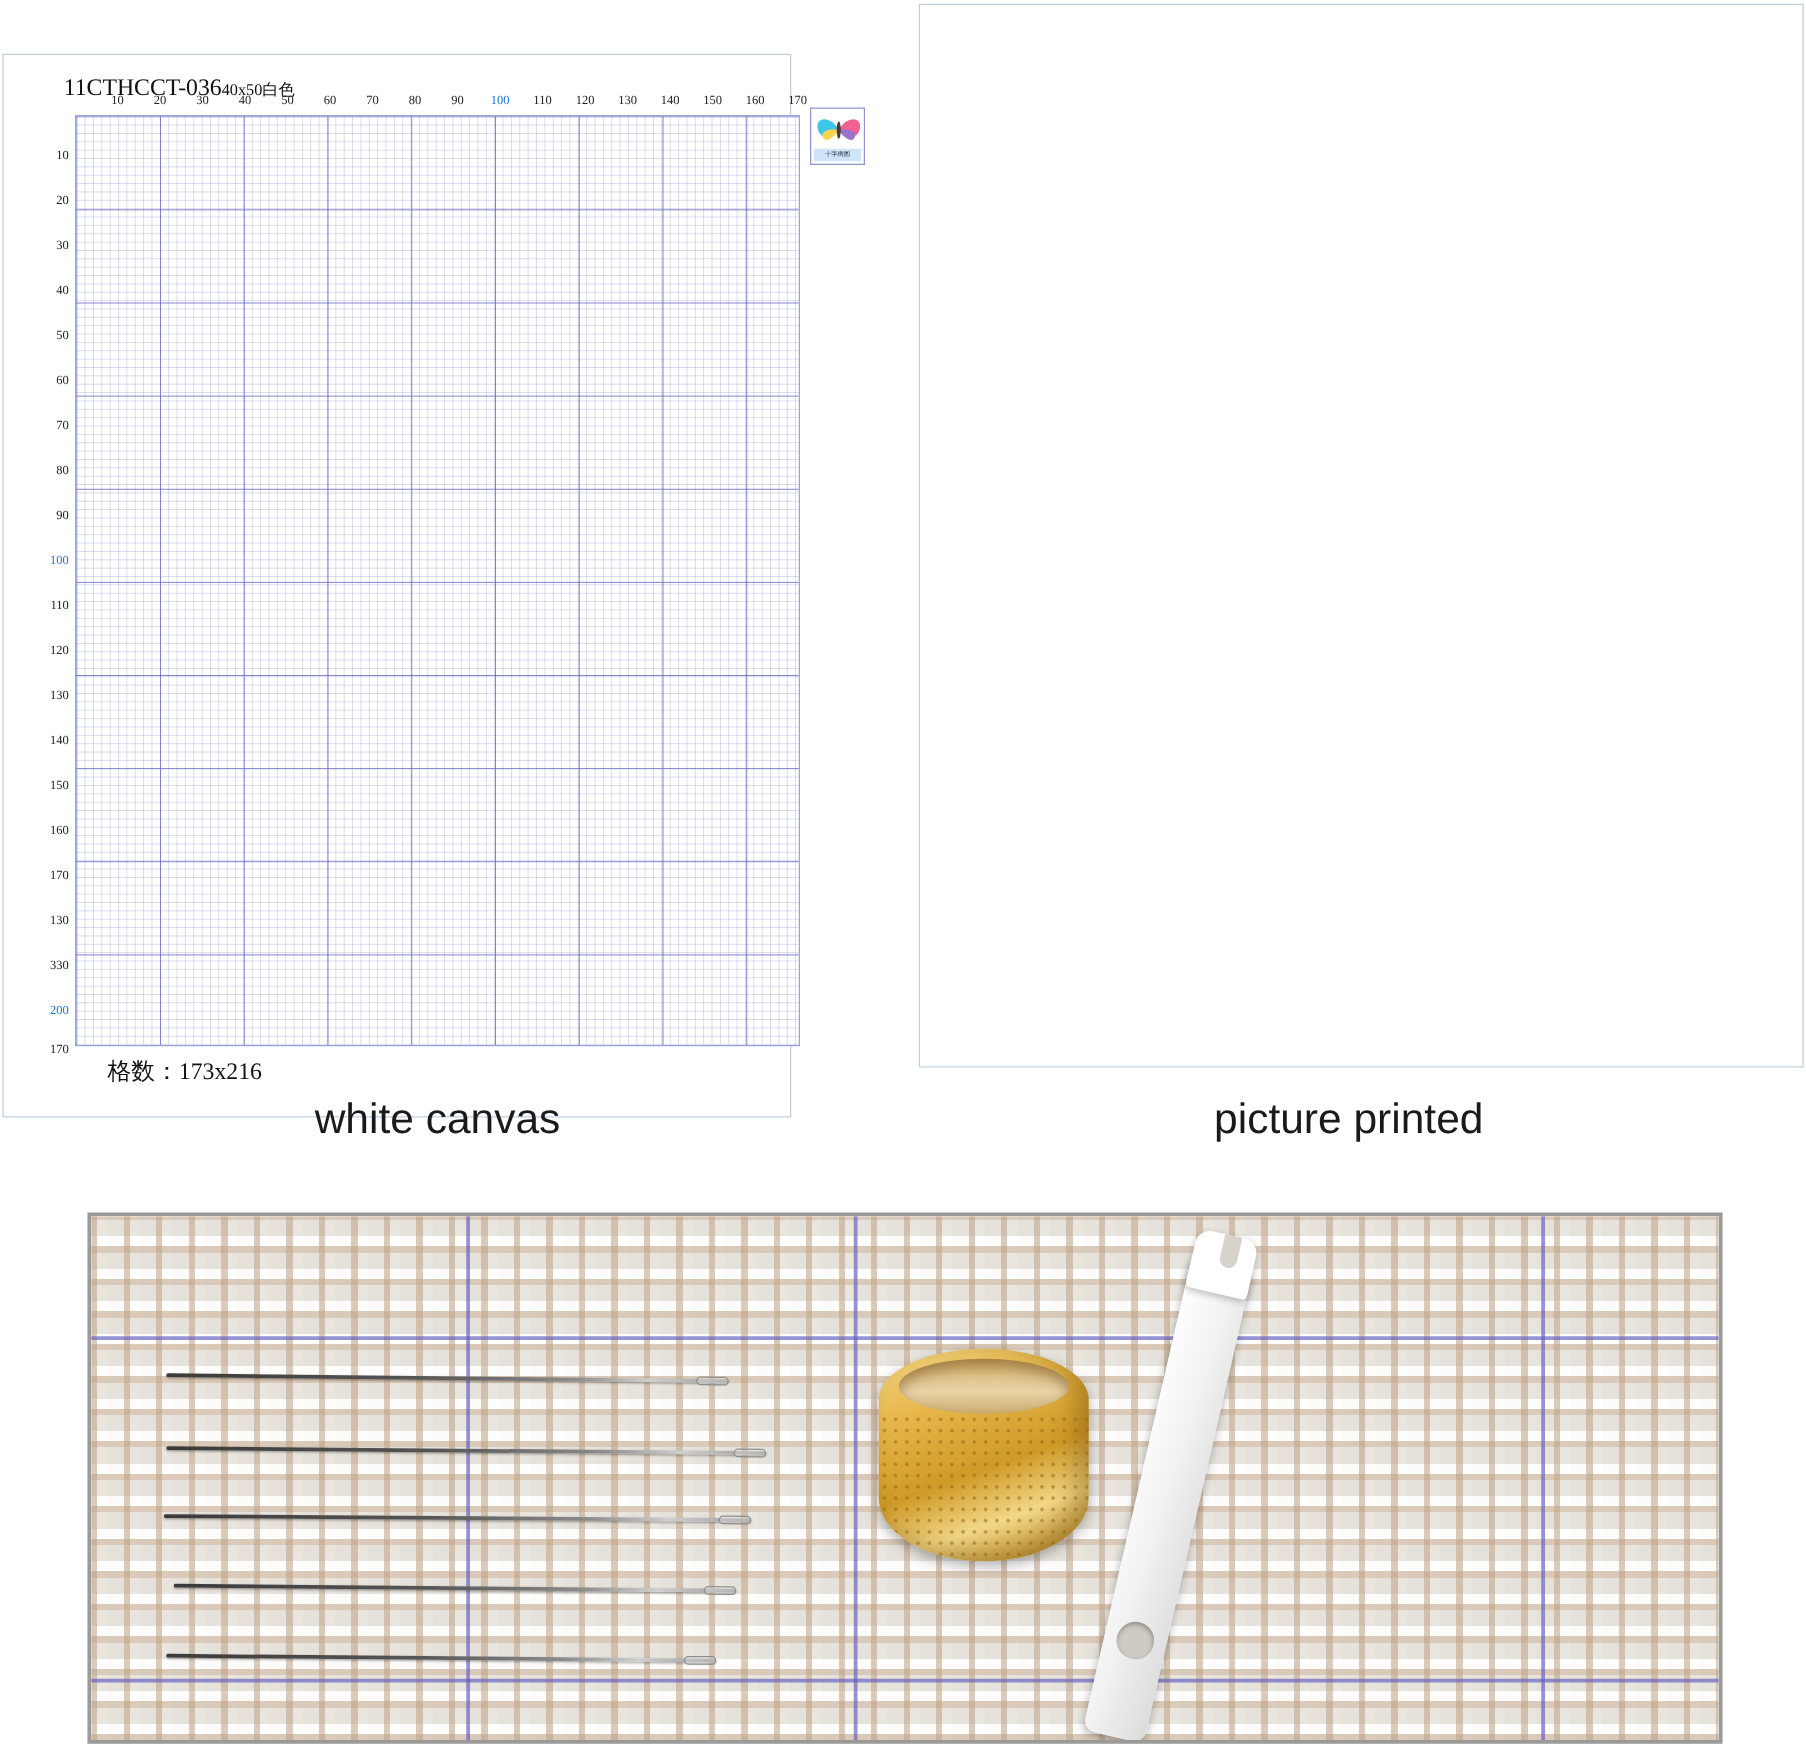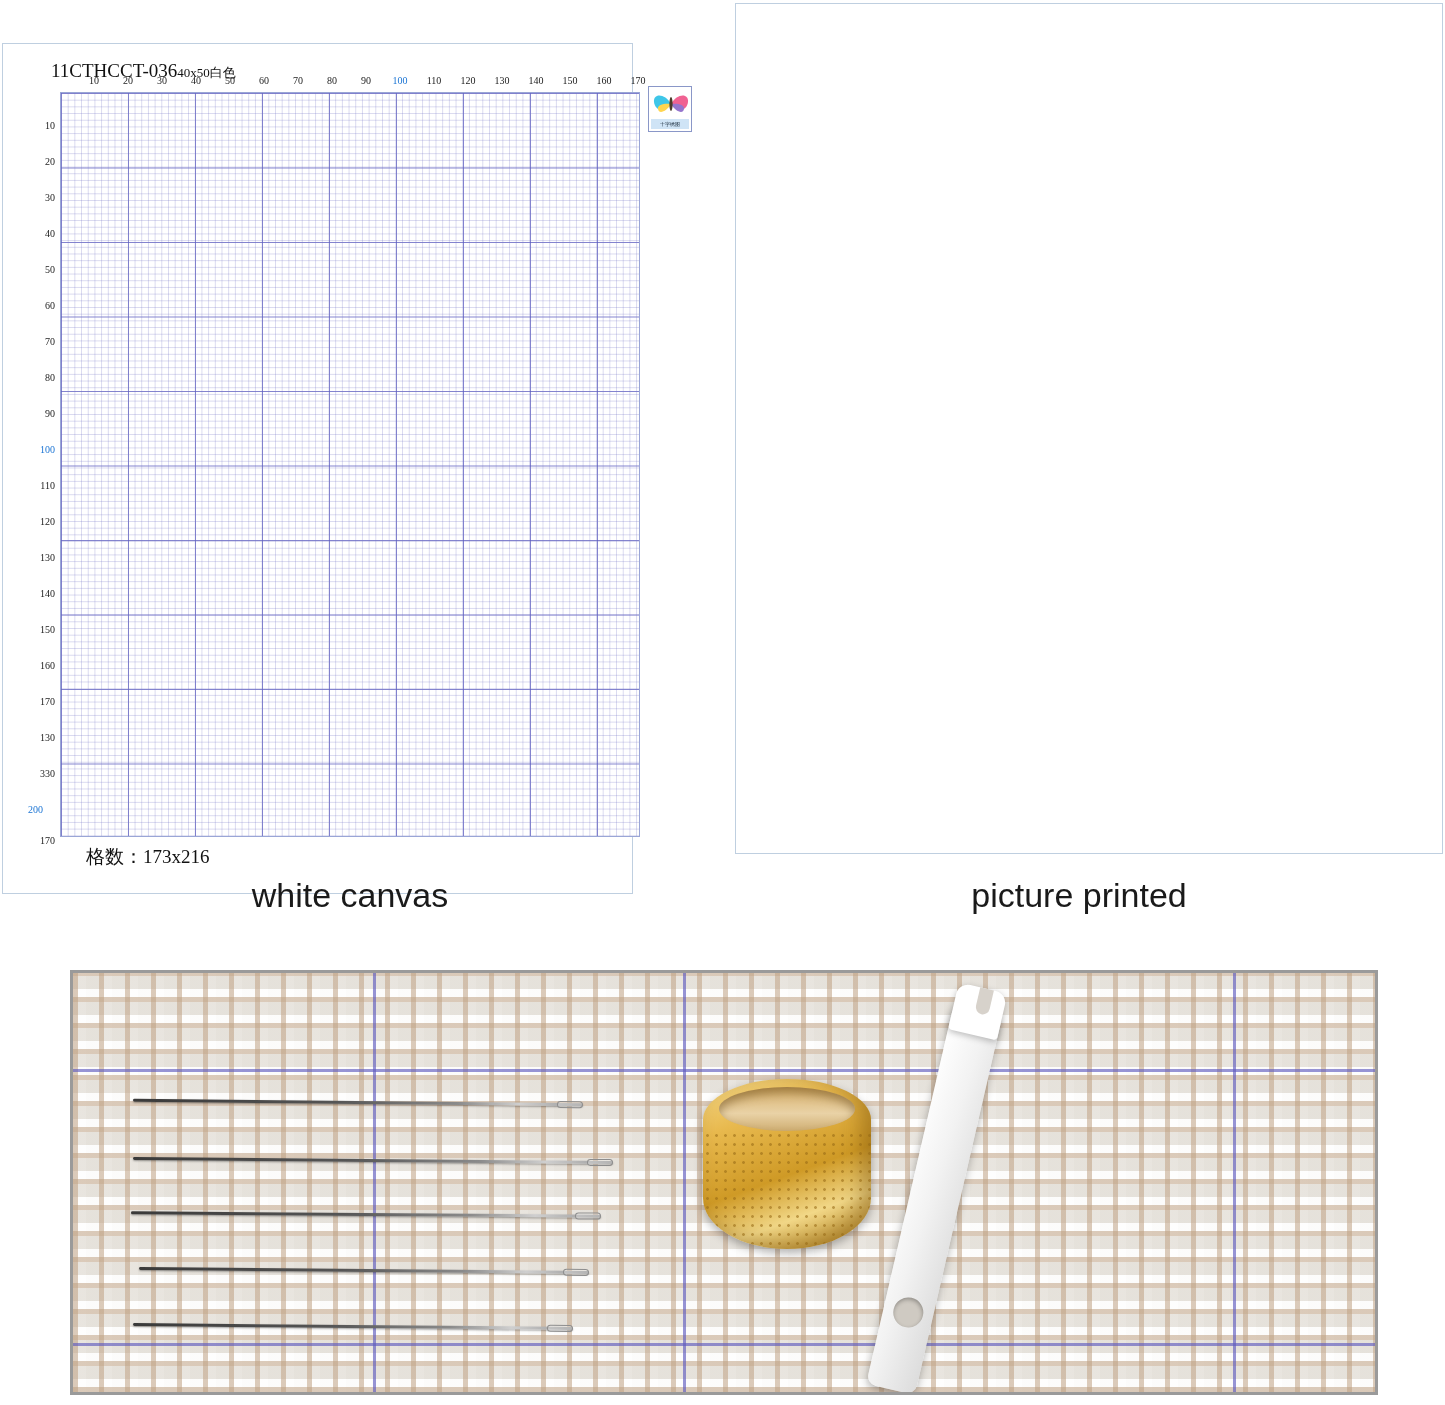--- a/index.html
+++ b/index.html
@@ -294,21 +294,21 @@
       <span style="top:357px;left:32px" class="hl">100</span>
       <span style="top:393px;left:32px">110</span>
       <span style="top:429px;left:32px">120</span>
       <span style="top:465px;left:32px">130</span>
       <span style="top:501px;left:32px">140</span>
       <span style="top:537px;left:32px">150</span>
       <span style="top:573px;left:32px">160</span>
       <span style="top:609px;left:32px">170</span>
       <span style="top:645px;left:32px">130</span>
       <span style="top:681px;left:32px">330</span>
-      <span style="top:717px;left:20px" class="hl">200</span>
+      <span style="top:717px;left:32px" class="hl">200</span>
       <span style="top:748px;left:32px">170</span>
     </div>
 
     <div class="grid-area grid-left"></div>
 
     <div class="thumb-box thumb-left">
       <div class="thumb-img">
         <svg width="40" height="30" viewBox="0 0 40 30">
           <rect width="40" height="30" fill="#ffffff"></rect>
           <path d="M20 15 C14 4, 2 4, 3 13 C4 22, 14 24, 20 15Z" fill="#3ec6e8"></path>

